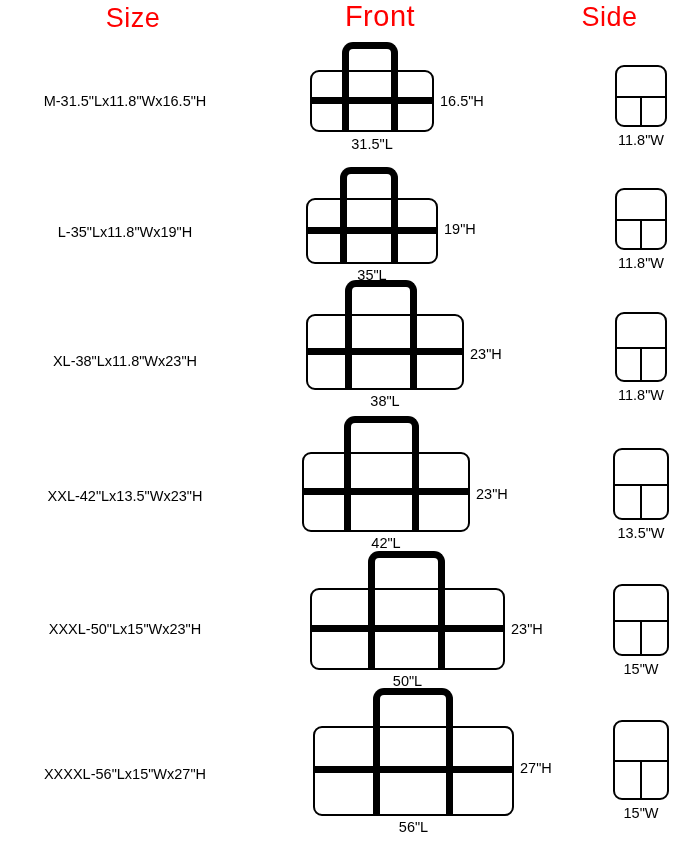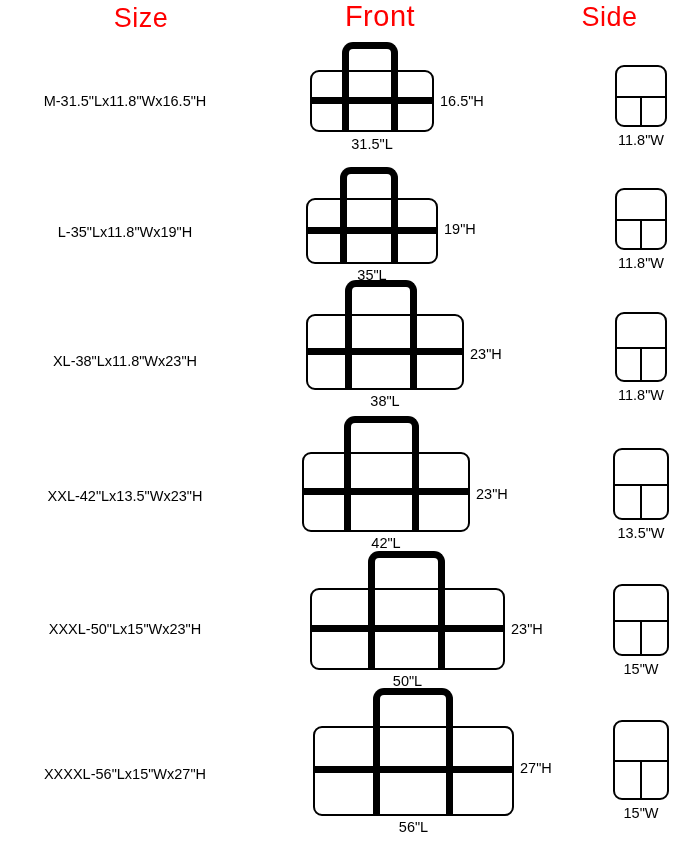--- a/index.html
+++ b/index.html
@@ -18,21 +18,21 @@
     position:absolute;top:0;left:0;width:679px;height:42px;
   }
   .hdr{
     position:absolute;
     color:#ff0000;
     font-size:27px;
     font-weight:400;
     letter-spacing:0.5px;
     white-space:nowrap;
   }
-  .hdr-size{left:16px;width:250px;text-align:center;top:3px;}
+  .hdr-size{left:8px;width:250px;text-align:center;top:3px;}
   .hdr-front{left:250px;width:260px;text-align:center;top:0px;font-size:29px;}
   .hdr-side{left:540px;width:139px;text-align:center;top:2px;}
 
   
   .row{position:absolute;left:0;width:679px;}
 
   .label{
     position:absolute;
     left:0;width:250px;
     text-align:center;

